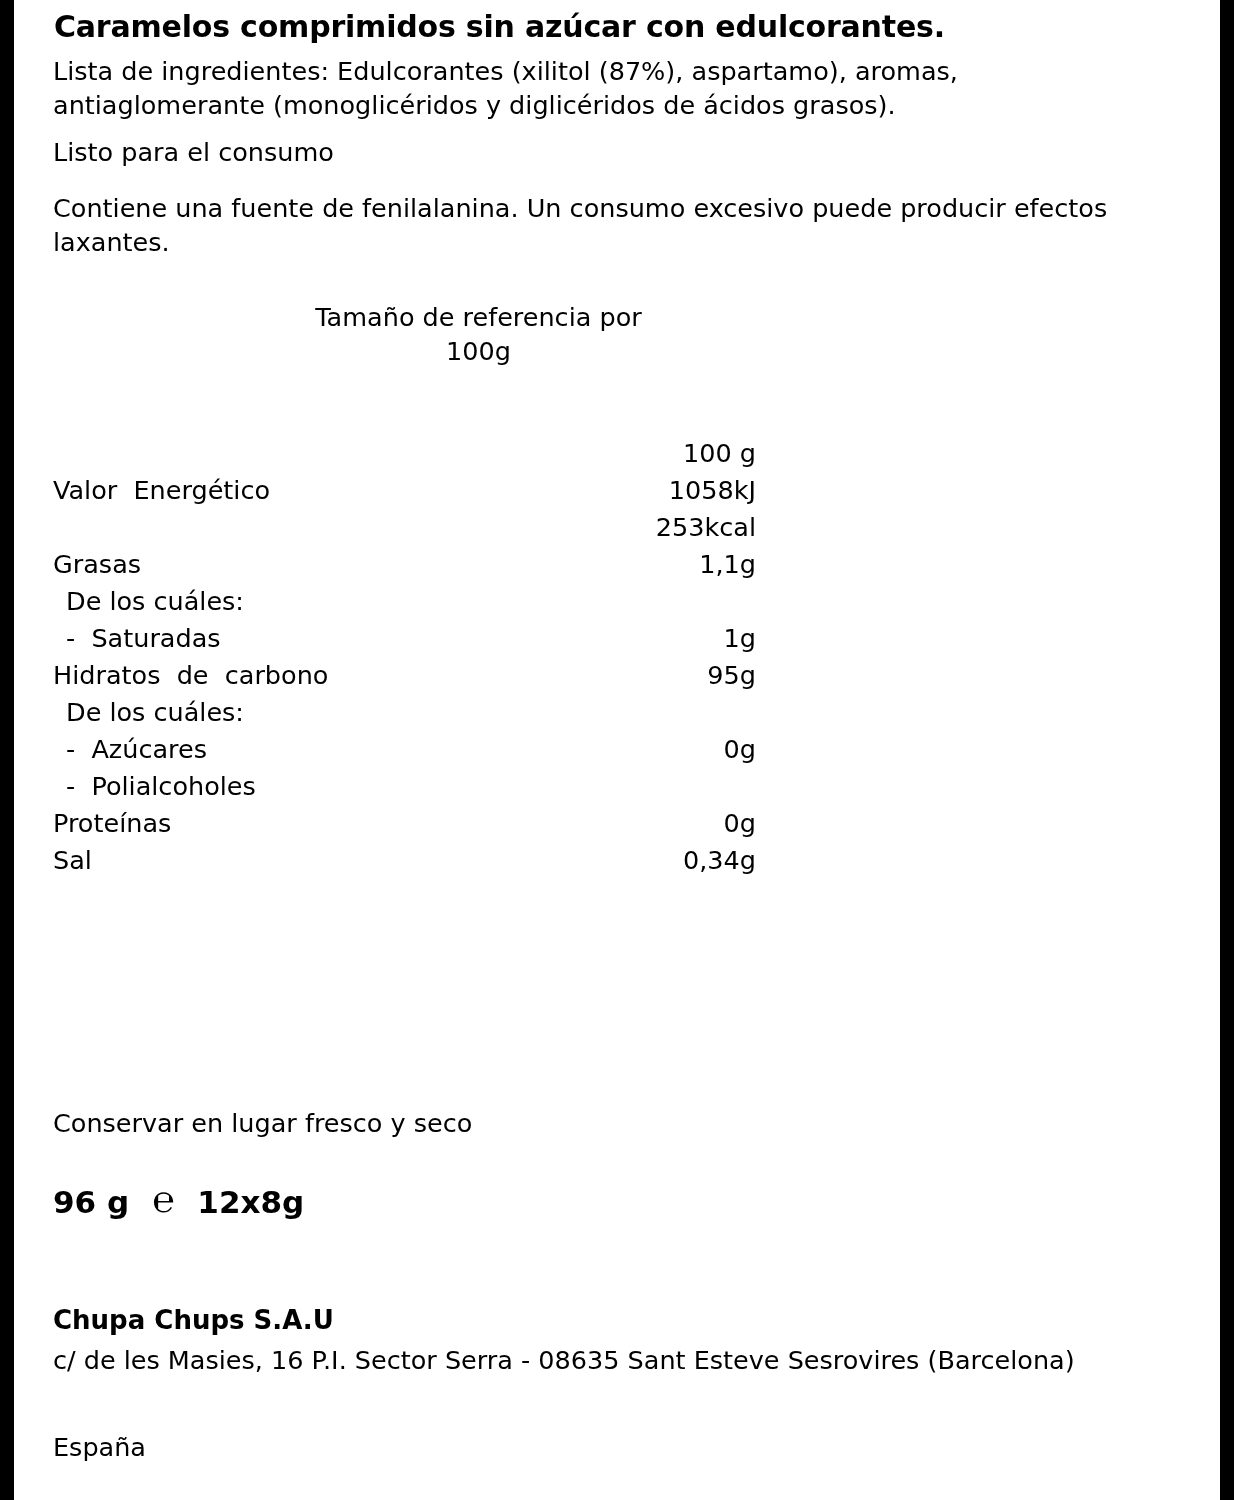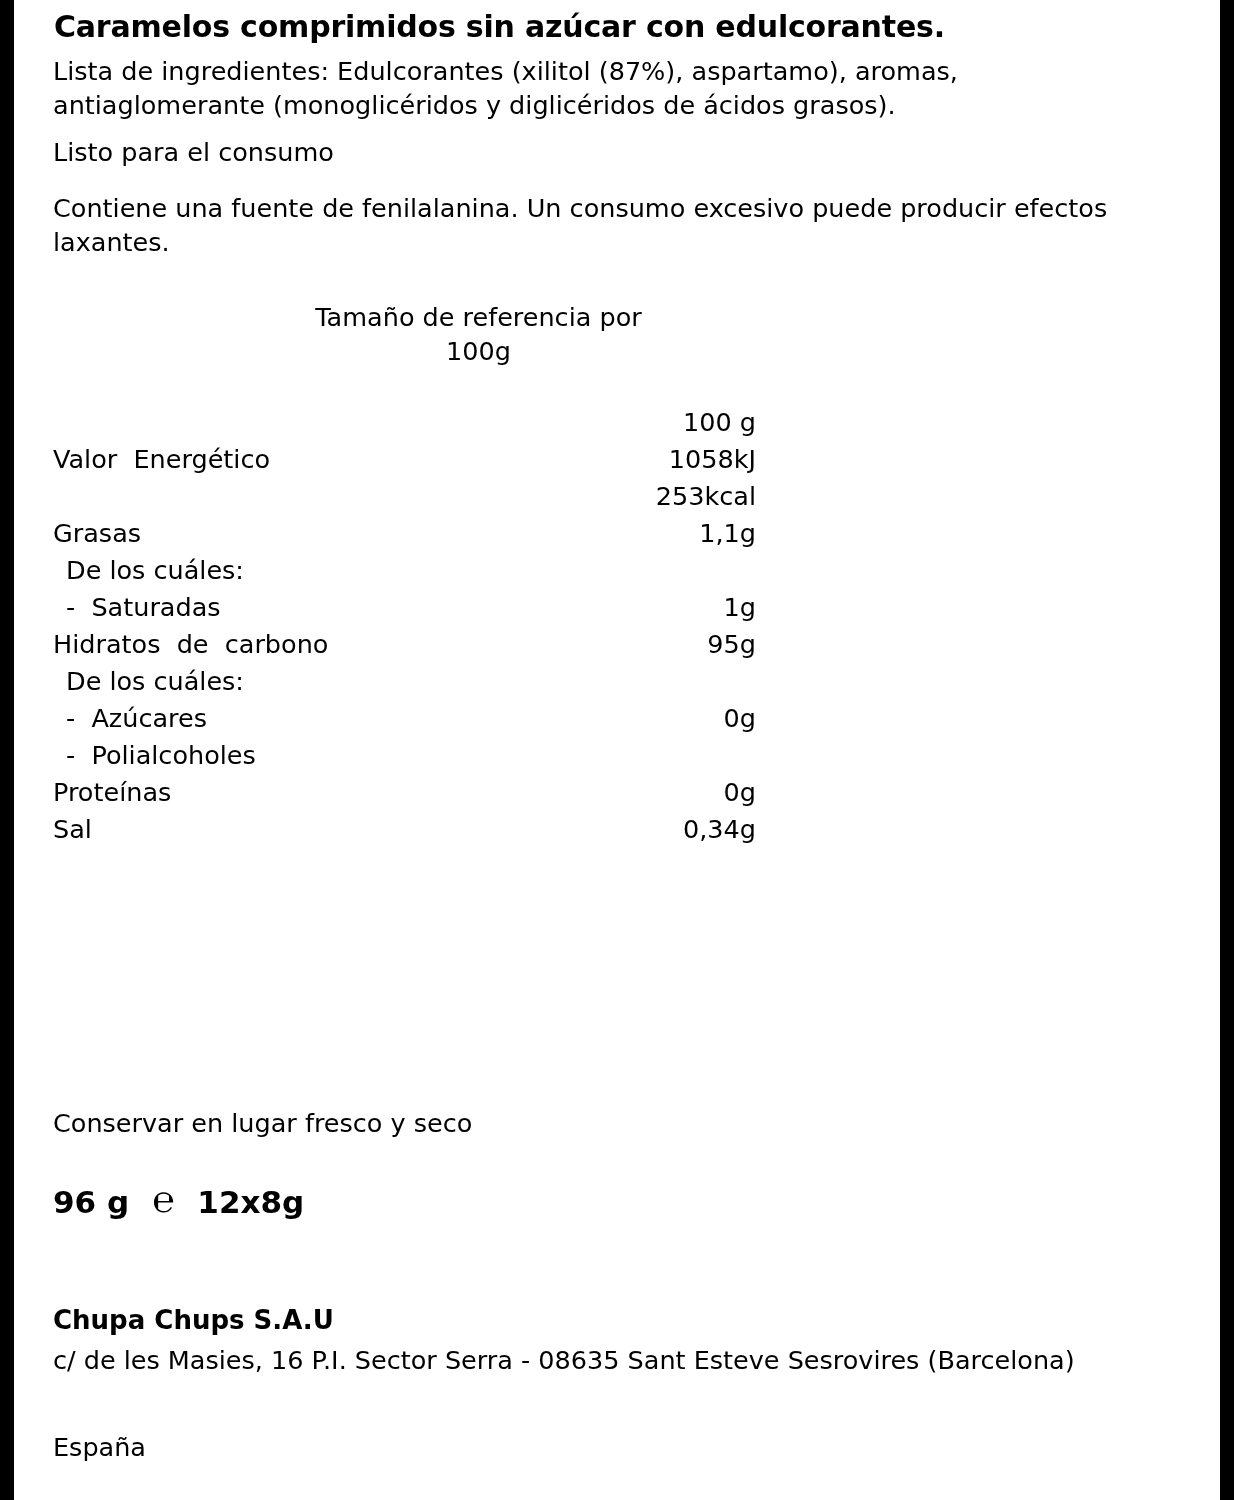--- a/index.html
+++ b/index.html
@@ -82,21 +82,21 @@
     line-height: 1.35;
     width: 780px;
     margin-left: 0;
     padding-left: 125px;
     box-sizing: border-box;
   }
   .ref-head div { display: block; }
 
   .table {
     position: relative;
-    margin-top: 35px;
+    margin-top: 66px;
   }
   .row {
     position: relative;
     height: 37px;
     font-size: 25.5px;
     line-height: 37px;
   }
   .row .label {
     position: absolute;
     left: 27px;

